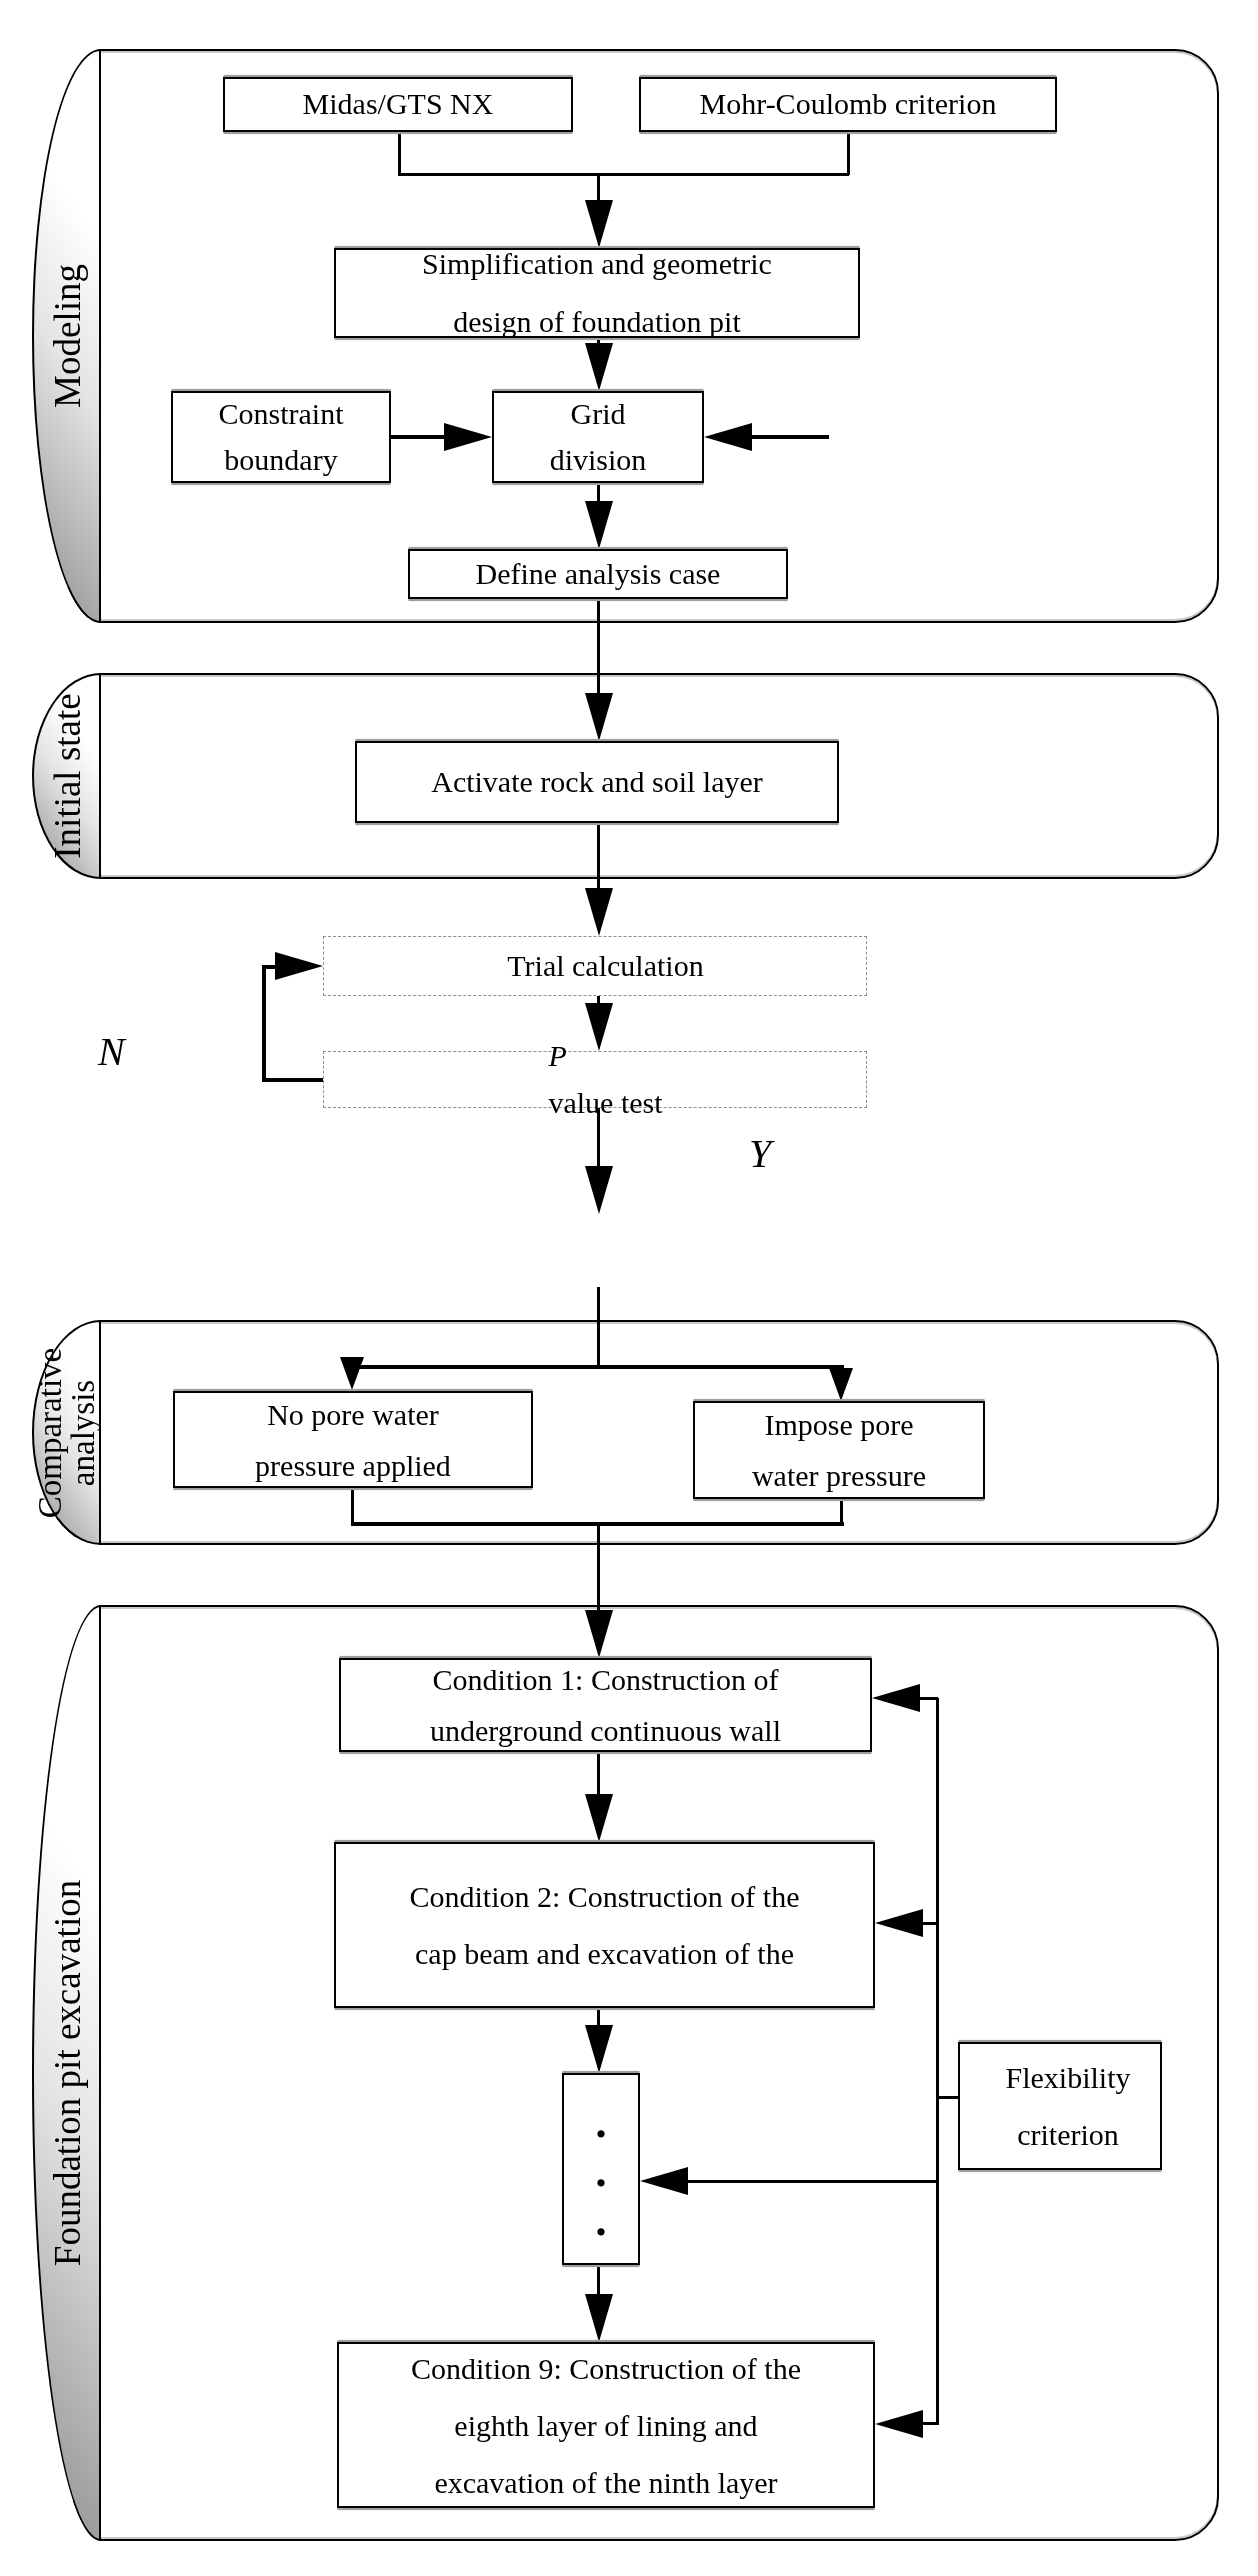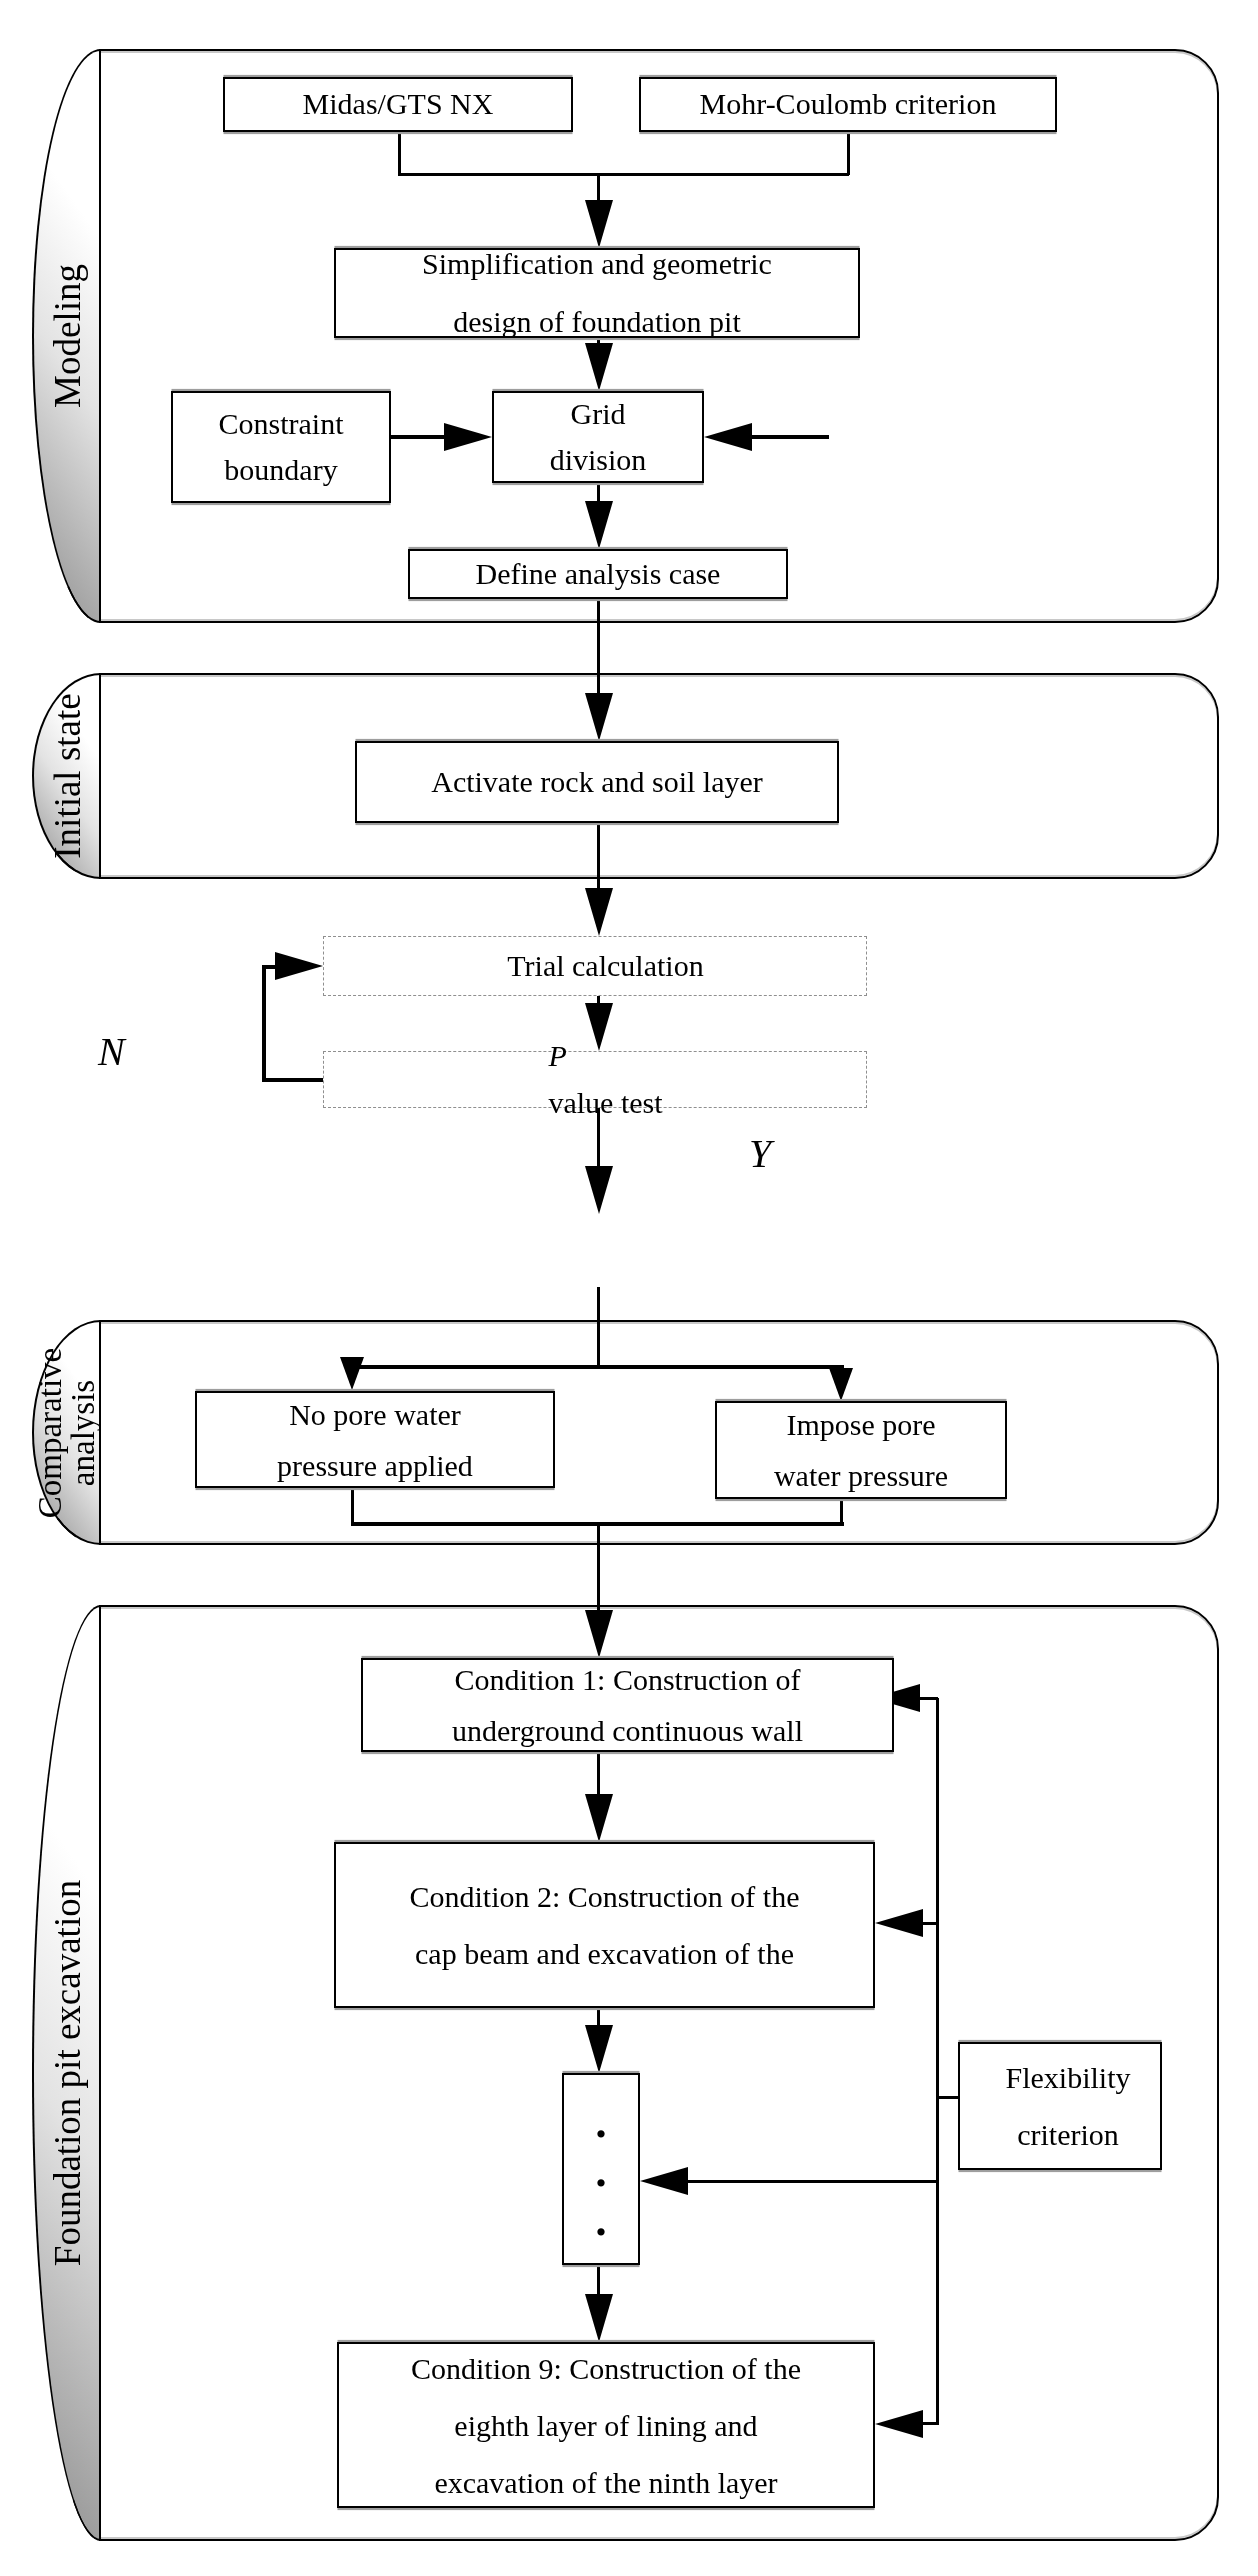--- a/index.html
+++ b/index.html
@@ -16,21 +16,21 @@
               white-space:nowrap;font-size:37px;line-height:1.0;text-align:center;}
   .striplabel.two{white-space:normal;font-size:33px;}
   .striplabel.two span{display:block;white-space:nowrap;}
   
   .box{position:absolute;background:#fff;border:2.1px solid #000;box-sizing:border-box;
        display:flex;flex-direction:column;align-items:center;justify-content:center;
        text-align:left;font-size:30px;line-height:1.55;
        box-shadow:0 -2.6px 0 -0.5px #9e9e9e, 0 2.6px 0 -0.5px #9e9e9e;}
   .box span{display:block;}
   .lh19{line-height:1.9;}
-  .lh17{line-height:1.7;margin-left:22px;}
+  .lh17{line-height:1.7;}
   .dashed{border:1.6px dashed #8f8f8f;box-shadow:none;padding-left:21px;}
   .italic{font-style:italic;}
   
   .vl{position:absolute;width:2.6px;background:#000;}
   .hl{position:absolute;height:3.1px;background:#000;}
   .hd-down{position:absolute;width:0;height:0;border-left:14px solid transparent;
            border-right:14px solid transparent;border-top:48px solid #000;}
   .hd-down-sm{position:absolute;width:0;height:0;border-left:12px solid transparent;
            border-right:12px solid transparent;border-top:33px solid #000;}
   .hd-left{position:absolute;width:0;height:0;border-top:14px solid transparent;
@@ -139,21 +139,21 @@
   <div class="box" style="left:223px;top:77px;width:350px;height:55px;">
     <span>Midas/GTS NX</span>
   </div>
   <div class="box" style="left:639px;top:77px;width:418px;height:55px;">
     <span>Mohr-Coulomb criterion</span>
   </div>
   <div class="box" style="left:334px;top:248px;width:526px;height:90px;gap:11px;">
     <span>Simplification and geometric</span>
     <span>design of foundation pit</span>
   </div>
-  <div class="box" style="left:171px;top:391px;width:220px;height:112px;">
+  <div class="box" style="left:171px;top:391px;width:220px;height:92px;">
     <span>Constraint</span>
     <span>boundary</span>
   </div>
   <div class="box" style="left:492px;top:391px;width:212px;height:92px;">
     <span>Grid</span>
     <span>division</span>
   </div>
   <div class="box" style="left:408px;top:549px;width:380px;height:50px;">
     <span>Define analysis case</span>
   </div>

